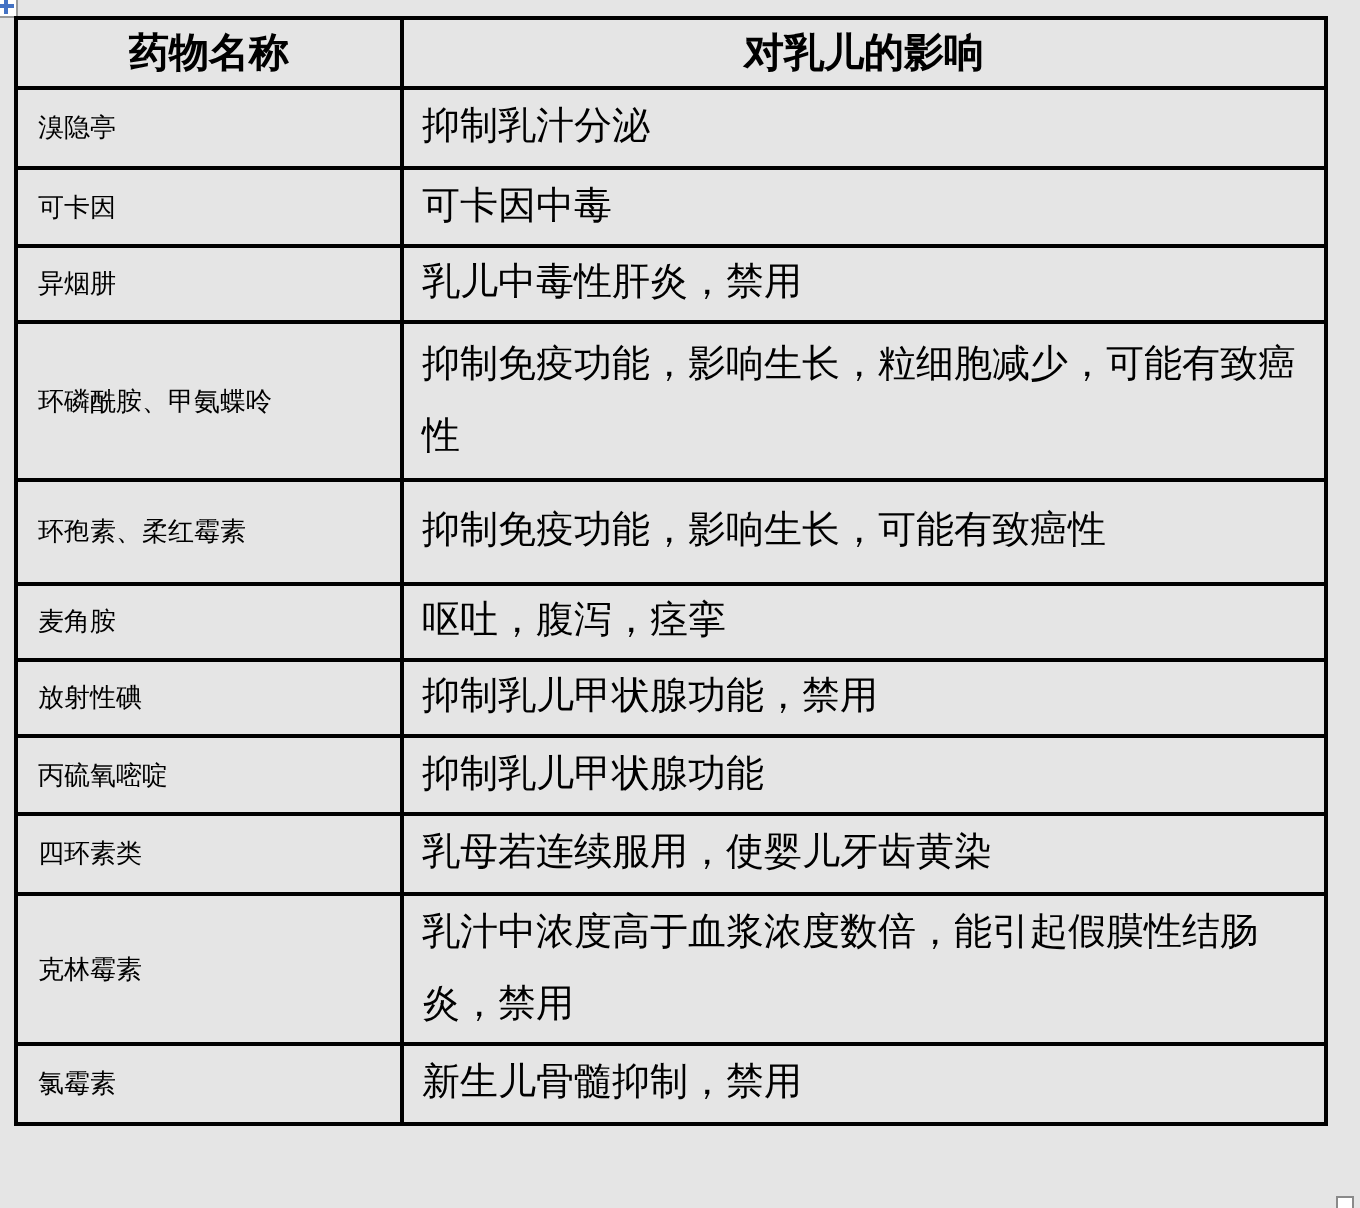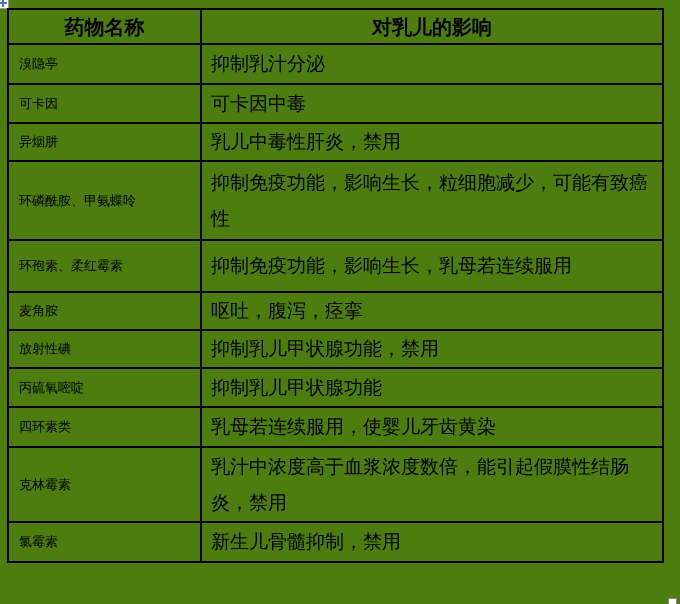--- a/index.html
+++ b/index.html
@@ -7,21 +7,21 @@
     width: 680px; height: 604px;
     background: #ffffff;
     font-family: "Liberation Serif", serif;
     color: #000000;
     overflow: hidden;
     position: relative;
   }
   .page {
     position: relative;
     width: 680px; height: 604px;
-    background: #4d7c0f;
+    background: #e5e5e5;
     font-family: Liberation Serif, serif;
   }
   table.doc-table {
     position: absolute;
     left: 7px; top: 8px;
     width: 655px;
     border-collapse: collapse;
     table-layout: fixed;
   }
   table.doc-table th,
@@ -103,21 +103,21 @@
           <td class="drug-cell">异烟肼</td>
           <td class="effect-cell">乳儿中毒性肝炎，禁用</td>
         </tr>
         <tr style="height: 79px;">
           <td class="drug-cell">环磷酰胺、甲氨蝶呤</td>
           <td class="effect-cell">抑制免疫功能，影响生长，粒细胞减少，可能有致癌
 性</td>
         </tr>
         <tr style="height: 52px;">
           <td class="drug-cell">环孢素、柔红霉素</td>
-          <td class="effect-cell">抑制免疫功能，影响生长，乳母若连续服用</td>
+          <td class="effect-cell">抑制免疫功能，影响生长，可能有致癌性</td>
         </tr>
         <tr style="height: 35px;">
           <td class="drug-cell">麦角胺</td>
           <td class="effect-cell">呕吐，腹泻，痉挛</td>
         </tr>
         <tr style="height: 32px;">
           <td class="drug-cell">放射性碘</td>
           <td class="effect-cell">抑制乳儿甲状腺功能，禁用</td>
         </tr>
         <tr style="height: 39px;">

